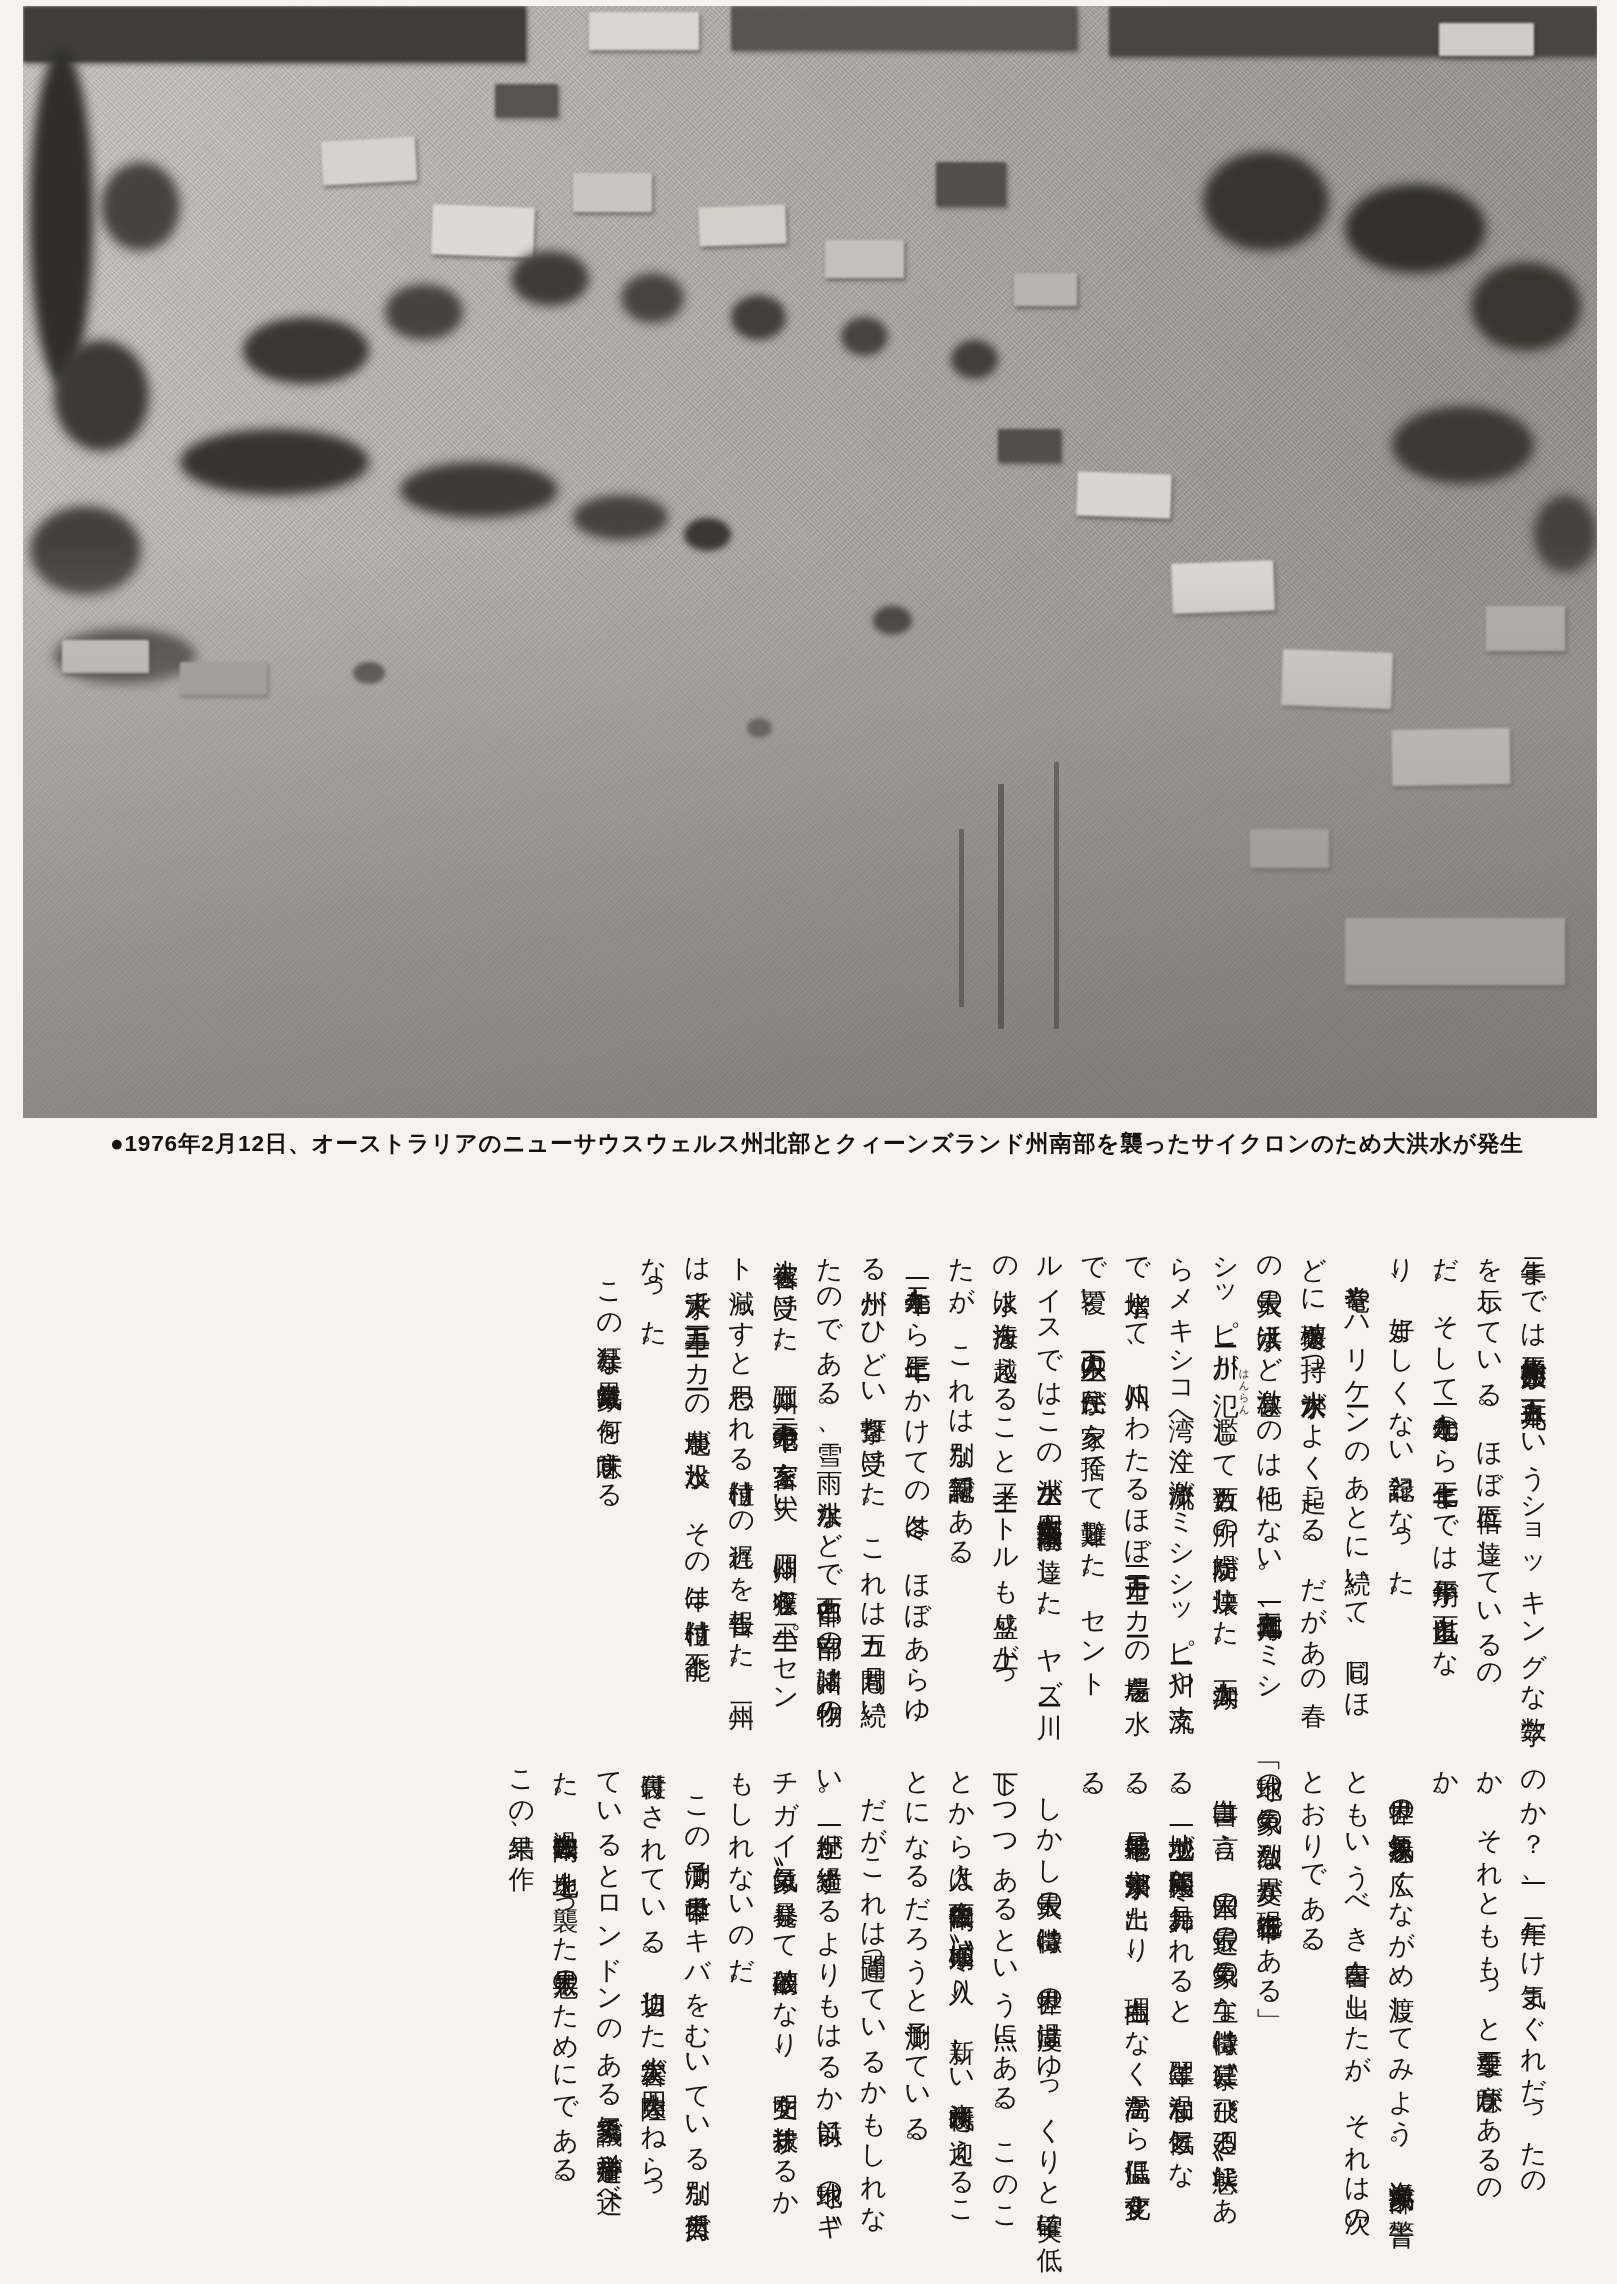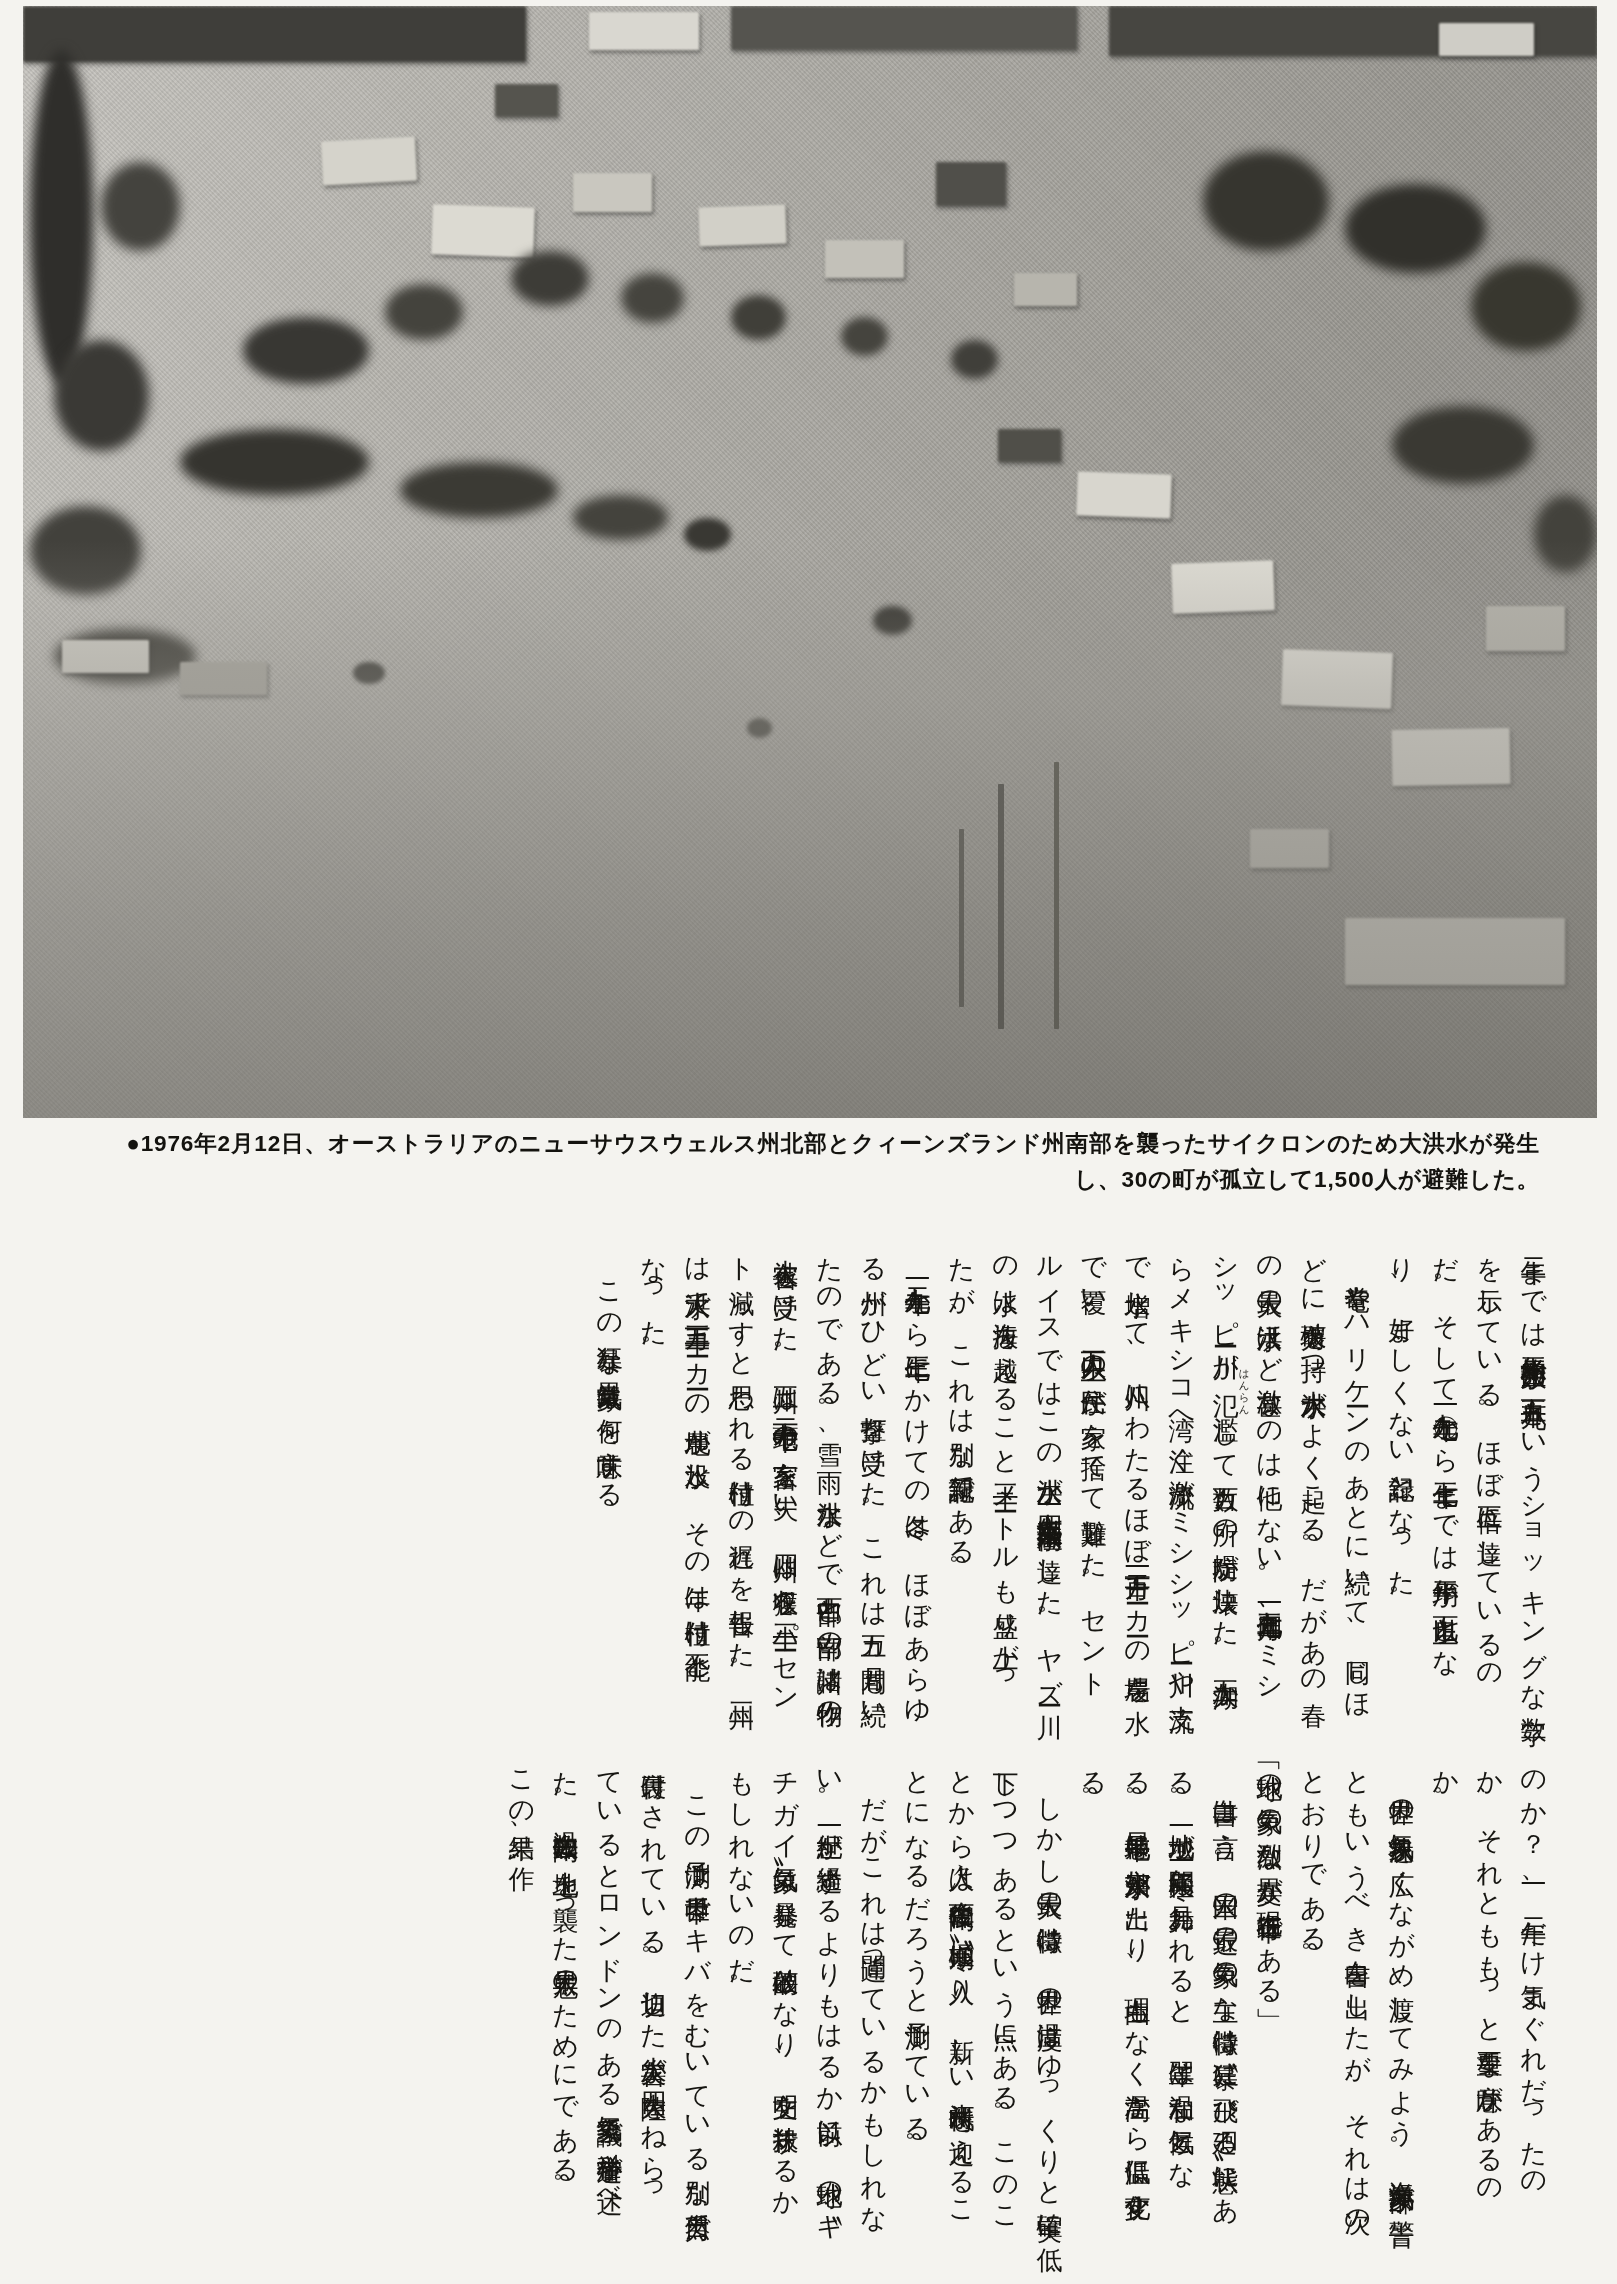--- a/index.html
+++ b/index.html
@@ -37,21 +37,21 @@
   .ph.house{border-radius:1.5px;box-shadow:1.5px 2.3px 3.8px rgba(40,40,38,.45);}
   .ph.pole{border-radius:0.8px;}
 
   
   #caption{
     position:absolute;left:110px;top:1126px;width:1430px;
     font-family:"Liberation Sans", sans-serif;
     font-weight:bold;font-size:22.6px;line-height:36px;letter-spacing:0.8px;
     color:#14130f;
   }
-  .cap-line{white-space:nowrap;text-align:right;}
+  .cap-line{white-space:nowrap;}
 
   
   .band{
     position:absolute;right:62px;width:1424px;
     writing-mode:vertical-rl;
     line-break:strict;
     font-size:26px;letter-spacing:1.5px;line-height:44px;
     color:#161511;
   }
   #band1{top:1239px;height:477px;}
@@ -113,21 +113,20 @@
       <div class="ph blob" style="left: 54%; top: 54%; width: 2.5%; height: 2.6%; background: rgb(52, 51, 46); filter: blur(3px);"></div>
       <div class="ph blob" style="left: 21%; top: 59%; width: 2%; height: 2%; background: rgb(60, 59, 54); filter: blur(2.3px);"></div>
       <div class="ph blob" style="left: 46%; top: 64%; width: 1.6%; height: 1.8%; background: rgb(68, 67, 61); filter: blur(2.3px);"></div>
       <div class="ph pole" style="left: 62%; top: 70%; width: 0.35%; height: 22%; background: rgb(58, 57, 52);"></div>
       <div class="ph pole" style="left: 65.5%; top: 68%; width: 0.35%; height: 24%; background: rgb(67, 66, 56);"></div>
       <div class="ph pole" style="left: 59.5%; top: 74%; width: 0.3%; height: 16%; background: rgb(69, 68, 62);"></div>
     </div>
 
   <div id="caption">
     <div class="cap-line">●1976年2月12日、オーストラリアのニューサウスウェルス州北部とクィーンズランド州南部を襲ったサイクロンのため大洪水が発生</div>
-    <div class="cap-line">し、30の町が孤立して1,500人が避難した。</div>
   </div>
 
   <div id="band1" class="band">
       <p class="para">二年までは年平均発生回数が六百五十九というショッキングな数字を示している。ほぼ五倍に達しているのだ。そして一九七〇年から七三年までは年平均が七百以上となり、好ましくない記録となった。</p>
       <p class="para indent">竜巻やハリケーンのあとに続いて、同じほどに破壊力を持つ大洪水がよく起こる。だがあの春の最大の洪水ほど激甚なのは他にない。一九七三年四月、ミシシッピー川が<ruby>氾濫<rt>はんらん</rt></ruby>して数百カ所の堤防が決壊した。五大湖からメキシコ湾へ注ぐ激流がミシシッピー川や支流で増水して、八州にわたるほぼ一千百万エーカーの農場を水で覆い、三万人以上の住民が家を捨てて避難した。セントルイスではこの洪水が一七六四年以来最高水位に達した。ヤズー川の水は海抜を越えること三十メートルも盛り上がったが、これは別な新記録である。</p>
       <p class="para indent">一九七二年から七三年にかけての冬は、ほぼあらゆる州がひどい打撃を受けた。これは五カ月間も続いたのである。雪、雨、洪水などで中西部と南部の諸州は作物の大被害を受けた。五州は二十万七千頭の家畜を失い、四州は収獲を三十パーセント減らすと思われる植付けの遅れを報告した。三州は大洪水で三万三千エーカーの農地が水没し、その年は植付け不能となった。</p>
       <p class="para indent">この狂暴な異常気象は何を意味する</p>
     </div>
   <div id="band2" class="band">
       <p class="para">のか？　一、二年だけ気まぐれだったのか、それとももっと重要な意味があるのか。</p>

